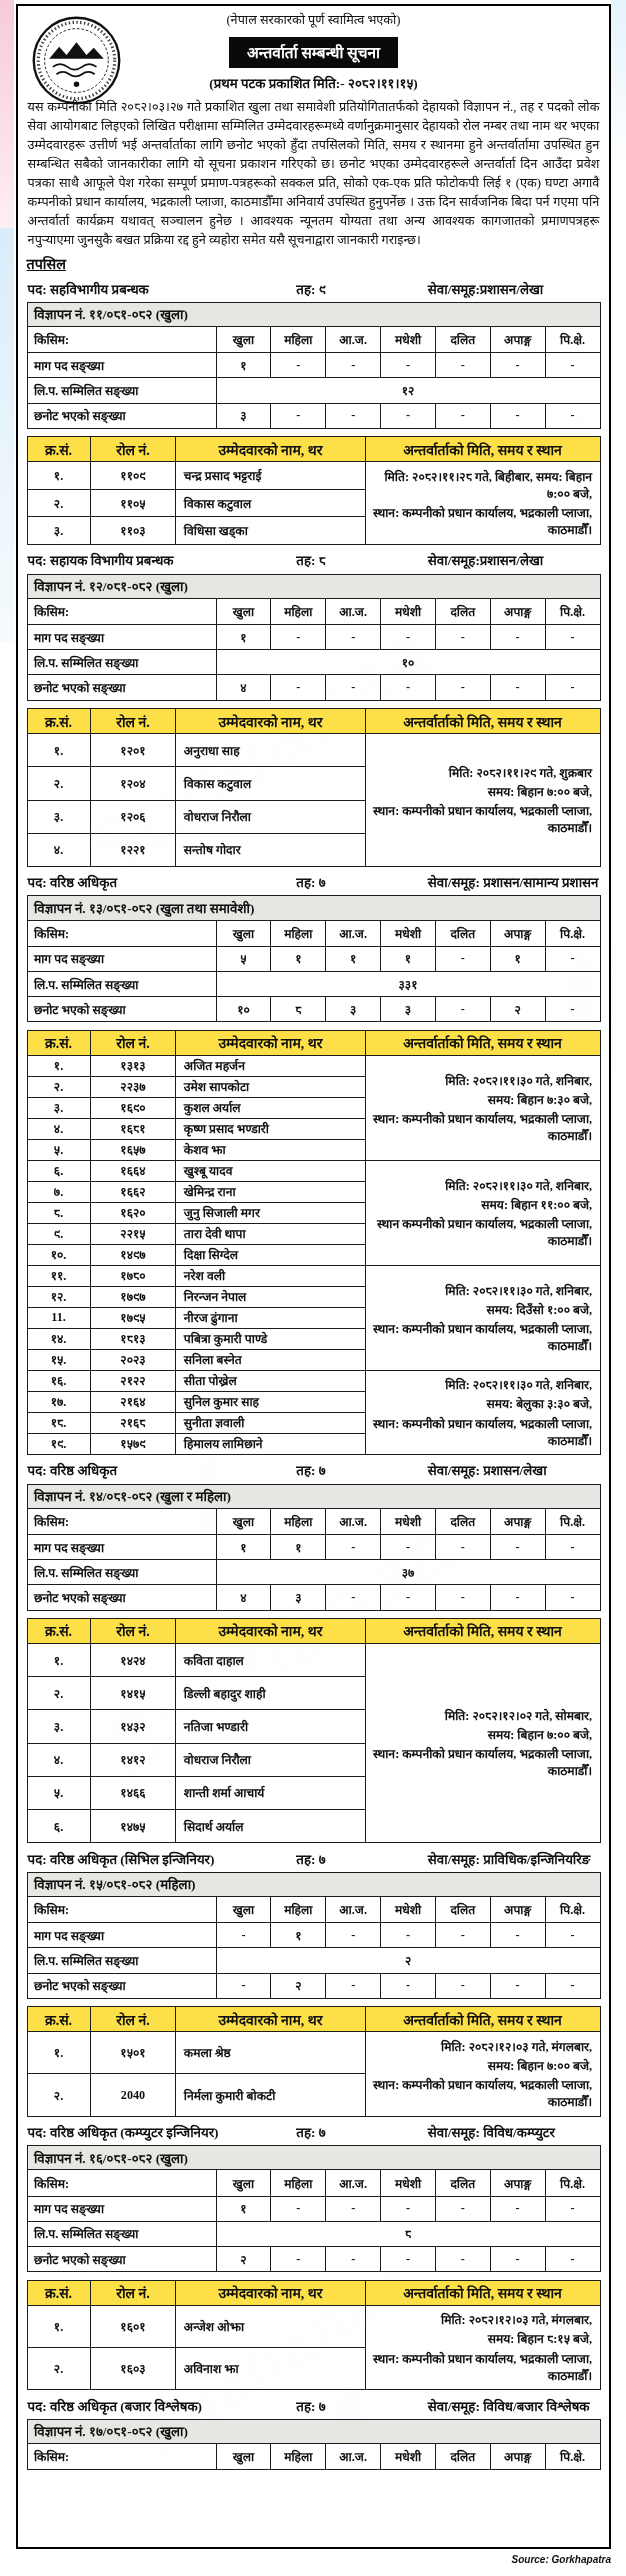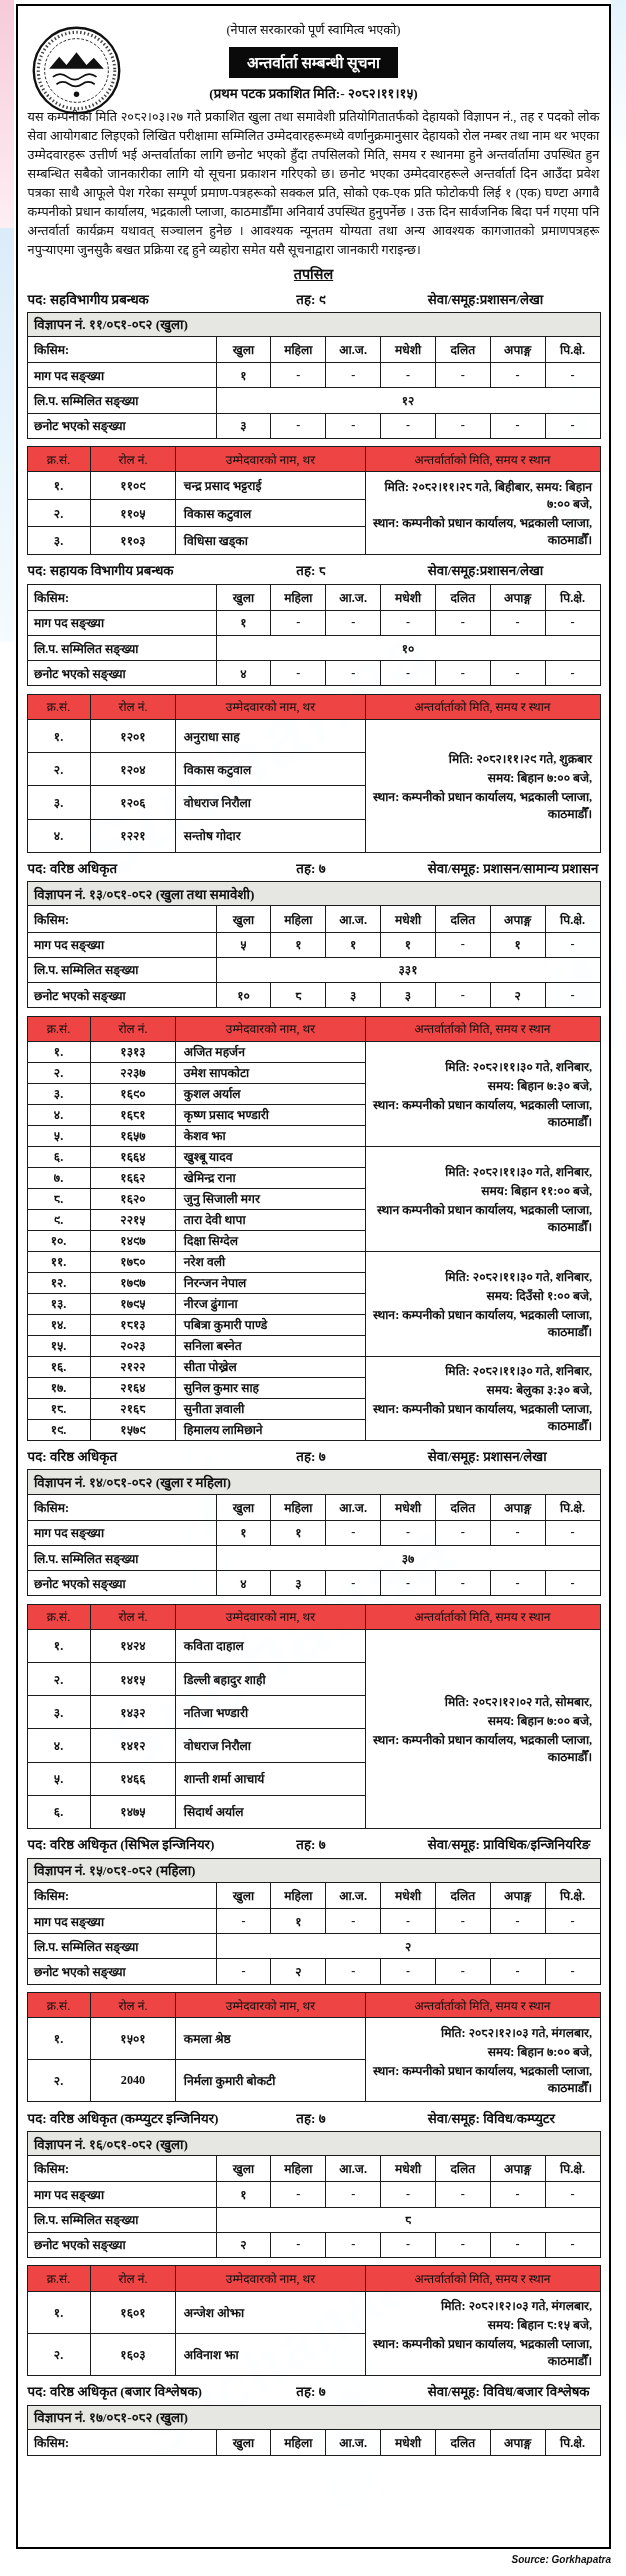--- a/index.html
+++ b/index.html
@@ -28,41 +28,41 @@
   .wm3{left:122px;top:2323px;font-size:61px;}
   
   .doc-frame{
     position:absolute;left:16px;top:4.2px;width:595px;height:2545px;
     border:2.1px solid #000;box-sizing:border-box;padding:4.2px 8.5px 0 8.5px;
     background:rgba(255,255,255,.9);overflow:hidden;
   }
   .header{text-align:center;position:relative;}
   .seal{position:absolute;left:4.2px;top:4.2px;width:91px;height:91px;}
   .h-org{font-size:23px;font-weight:bold;letter-spacing:0.5px;margin-top:2.1px;}
-  .h-sub{font-size:12.7px;margin-top:10px;}
+  .h-sub{font-size:12.7px;margin-top:0;}
   .h-addr{font-size:13.3px;font-weight:bold;margin-top:4.2px;}
   .notice-box{display:inline-block;background:#0a0a0a;color:#fff;font-size:15.4px;font-weight:bold;padding:4.8px 18px;margin-top:9px;}
   .published{font-size:13.3px;font-weight:bold;margin-top:6.4px;}
   .intro{font-size:12.7px;line-height:1.5;text-align:justify;margin:5.3px 1.1px 0 1.1px;}
-  .tapasil{text-align:center;font-size:14.3px;font-weight:bold;text-decoration:underline;margin:4.2px 0 0 0;}
+  .tapasil{text-align:left;font-size:14.3px;font-weight:bold;text-decoration:underline;margin:4.2px 0 0 0;}
   
   .pad-line{display:flex;font-size:13.3px;font-weight:bold;margin:6.4px 1.1px 4.2px 1.1px;}
   .pad-line .pos{flex:0 0 47%;text-align:left;}
   .pad-line .lvl{flex:0 0 23%;text-align:left;}
   .pad-line .svc{flex:1;text-align:left;}
   
   table{width:100%;border-collapse:collapse;table-layout:fixed;}
   td{border:1.1px solid #1c1c1c;font-size:12.2px;font-weight:600;padding:1.1px 4.2px;text-align:center;vertical-align:middle;word-wrap:break-word;}
   table.vacancy{border:1.6px solid #101010;margin-bottom:7.4px;}
   .vacancy tr.ad td{background:#e6e6e2;text-align:left;font-size:13.3px;font-weight:bold;height:21px;padding-left:6.4px;}
   .vacancy tr.cat td{height:23px;}
   .vacancy td.lbl{text-align:left;padding-left:6.4px;}
   .vacancy tr.num td{height:22px;}
   table.cand{border:1.6px solid #101010;margin-bottom:3.2px;}
-  .cand tr.head td{background:#ef4444;font-weight:normal;height:22px;font-size:12px;}
+  .cand tr.head td{background:#fde047;font-weight:bold;height:22px;font-size:14px;}
   .cand td.name{text-align:left;padding-left:7.4px;}
   .cand td.itv{text-align:right;padding:3.2px 7.4px;font-size:12.2px;margin-left:28px;}
   .cand td.itv div{margin:2.1px 0;}
   .rows-def tr.r td{height:24.4px;}
   .rows-mid tr.r td{height:30px;}
   .rows-tall tr.r td{height:39px;}
   .rows-compact tr.r td{height:19px;padding-top:0.5px;padding-bottom:0.5px;}
   .source{position:absolute;right:15px;top:2554px;font-size:10px;font-style:italic;font-weight:bold;font-family:"Liberation Sans","DejaVu Sans",sans-serif;}
 </style>
 </head>
@@ -208,20 +208,23 @@
             <col style="width: 33%;">
             <col style="width: 9.57%;">
             <col style="width: 9.57%;">
             <col style="width: 9.57%;">
             <col style="width: 9.57%;">
             <col style="width: 9.57%;">
             <col style="width: 9.57%;">
             <col style="width: 9.58%;">
           </colgroup>
           <tbody>
+            <tr class="ad">
+              <td colspan="8">विज्ञापन नं. १२/०८१-०८२ (खुला)</td>
+            </tr>
             <tr class="cat">
               <td class="lbl">किसिम:</td>
               <td>खुला</td>
               <td>महिला</td>
               <td>आ.ज.</td>
               <td>मधेशी</td>
               <td>दलित</td>
               <td>अपाङ्ग</td>
               <td>पि.क्षे.</td>
             </tr>
@@ -433,21 +436,21 @@
                 <div>समय: दिउँसो १:०० बजे,</div>
                 <div>स्थान: कम्पनीको प्रधान कार्यालय, भद्रकाली प्लाजा, काठमाडौँ।</div>
               </td>
             </tr>
             <tr class="r">
               <td>१२.</td>
               <td>१७९७</td>
               <td class="name">निरन्जन नेपाल</td>
             </tr>
             <tr class="r">
-              <td>१३.</td>
+              <td>11.</td>
               <td>१७९५</td>
               <td class="name">नीरज ढुंगाना</td>
             </tr>
             <tr class="r">
               <td>१४.</td>
               <td>१८१३</td>
               <td class="name">पबित्रा कुमारी पाण्डे</td>
             </tr>
             <tr class="r">
               <td>१५.</td>

